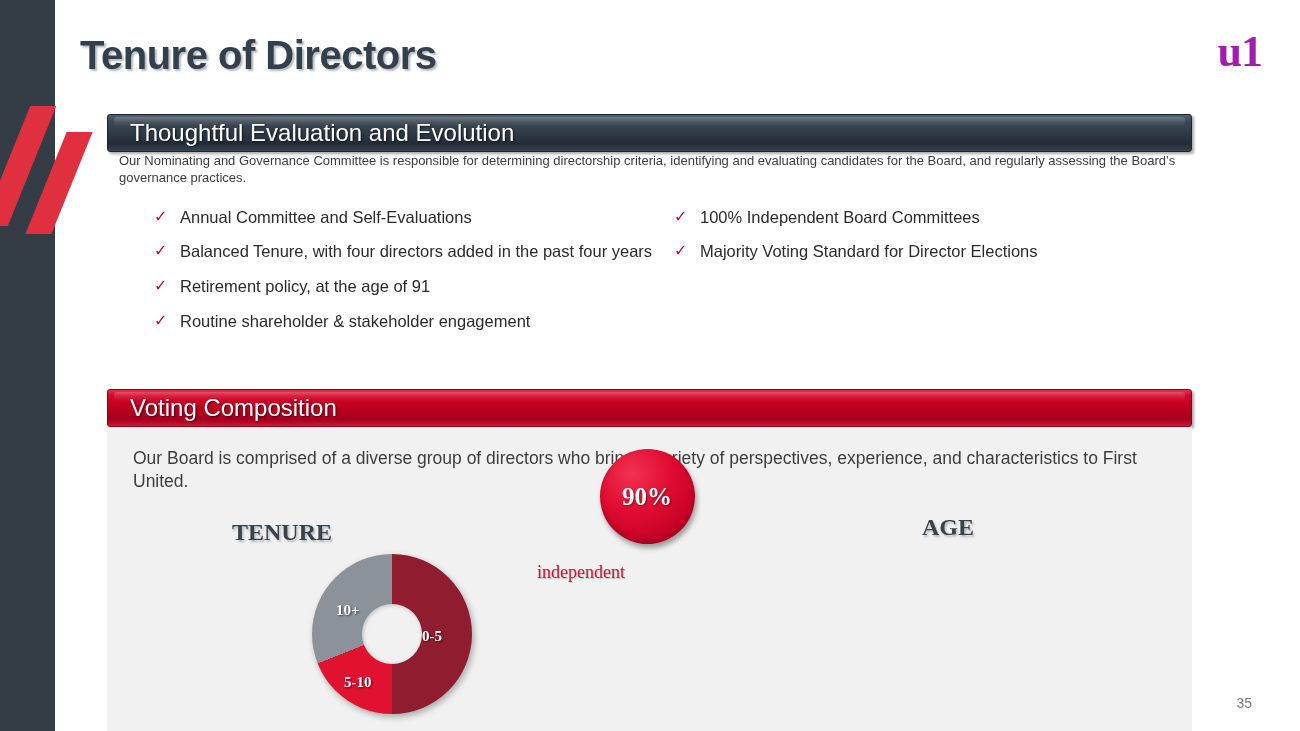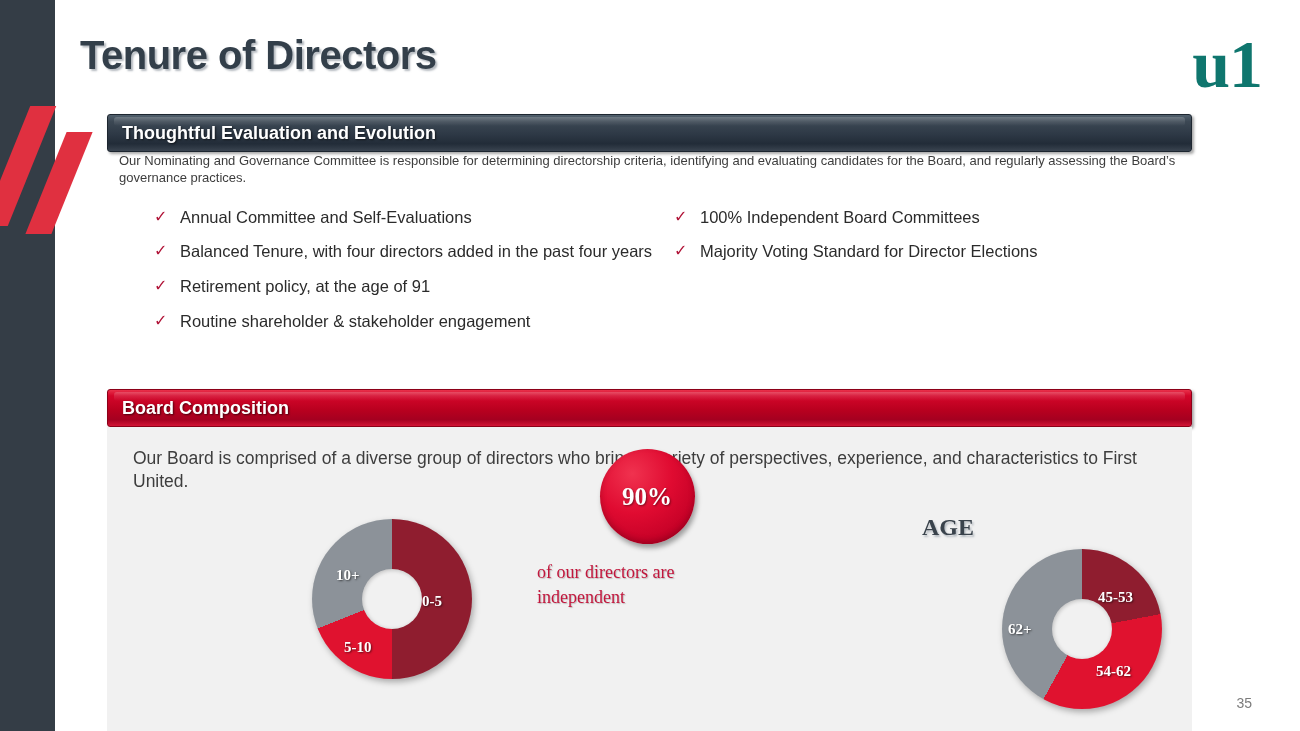--- a/index.html
+++ b/index.html
@@ -31,36 +31,36 @@
     position:absolute;left:80px;top:33px;
     font-size:40px;font-weight:bold;color:#333f4a;
     letter-spacing:-0.5px;
     text-shadow:2px 2px 2px rgba(120,130,140,.55);
   }
 
   
   #brand-logo{
     position:absolute;right:38px;top:30px;
     font-family:"Liberation Serif","DejaVu Serif",serif;
-    font-size:68px;font-weight:bold;color:#0f766e;
+    font-size:44px;font-weight:bold;color:#a21caf;
     line-height:1;letter-spacing:-1px;
   }
 
   
   #section-evaluation{
     position:absolute;left:107px;top:114px;width:1085px;
   }
   .bar{
     position:relative;height:36px;border-radius:3px;
     box-shadow:2px 2px 3px rgba(0,0,0,.35);
     display:flex;align-items:center;
   }
   .bar .bar-label{
-    font-size:18px;font-weight:bold;color:#ffffff;
-    padding-left:14px;
+    font-size:24px;font-weight:normal;color:#ffffff;
+    padding-left:22px;
     text-shadow:1px 1px 2px rgba(0,0,0,.6);
   }
   .bar.dark{
     background:linear-gradient(to bottom,#51606d 0%,#3c4854 18%,#2d3845 55%,#222c38 80%,#3a4450 100%);
     border:1px solid #1d2630;
   }
   .bar.red{
     background:linear-gradient(to bottom,#e8304a 0%,#d4062a 16%,#b9001f 55%,#a50020 82%,#d21536 100%);
     border:1px solid #8c0018;
   }
@@ -209,56 +209,49 @@
         <span class="check">✓</span>
         <span class="btext">Majority Voting Standard for Director Elections</span>
       </div>
     </div>
   </div>
 </div>
 
 <div id="section-composition">
 
   <div class="bar red">
-    <span class="bar-label">Board Composition</span>
+    <span class="bar-label">Voting Composition</span>
   </div>
 
   <div id="comp-panel">
     <div id="comp-paragraph">Our Board is comprised of a diverse group of directors who bring a variety of perspectives, experience, and characteristics to First United.</div>
 
     <div id="charts-row">
 
       <div class="chart-block" id="chart-tenure">
+        <div class="chart-title">TENURE</div>
         <div class="donut-wrap">
           <div class="donut" id="donut-tenure" style="background: conic-gradient(rgb(143, 29, 47) 0deg, rgb(143, 29, 47) 180deg, rgb(224, 18, 47) 180deg, rgb(224, 18, 47) 248.4deg, rgb(140, 146, 153) 248.4deg, rgb(140, 146, 153) 360deg);"></div>
           <div class="donut-hole"></div>
           <span class="seg-label" style="left:110px;top:74px;">0-5</span>
           <span class="seg-label" style="left:32px;top:120px;">5-10</span>
           <span class="seg-label" style="left:24px;top:48px;">10+</span>
         </div>
       </div>
 
       <div class="chart-block" id="chart-independent">
         <div id="pct-circle">
           <span id="pct-value">90%</span>
         </div>
         <div id="pct-caption">
-          <div>of our directors are</div>
           <div>independent</div>
         </div>
       </div>
 
       <div class="chart-block" id="chart-age">
         <div class="chart-title">AGE</div>
-        <div class="donut-wrap">
-          <div class="donut" id="donut-age" style="background: conic-gradient(rgb(143, 29, 47) 0deg, rgb(143, 29, 47) 79.2deg, rgb(224, 18, 47) 79.2deg, rgb(224, 18, 47) 208.8deg, rgb(140, 146, 153) 208.8deg, rgb(140, 146, 153) 360deg);"></div>
-          <div class="donut-hole"></div>
-          <span class="seg-label" style="left:96px;top:40px;">45-53</span>
-          <span class="seg-label" style="left:94px;top:114px;">54-62</span>
-          <span class="seg-label" style="left:6px;top:72px;">62+</span>
-        </div>
       </div>
 
     </div>
   </div>
 </div>
 
 <div id="page-number">35</div>
 
 </body></html>

